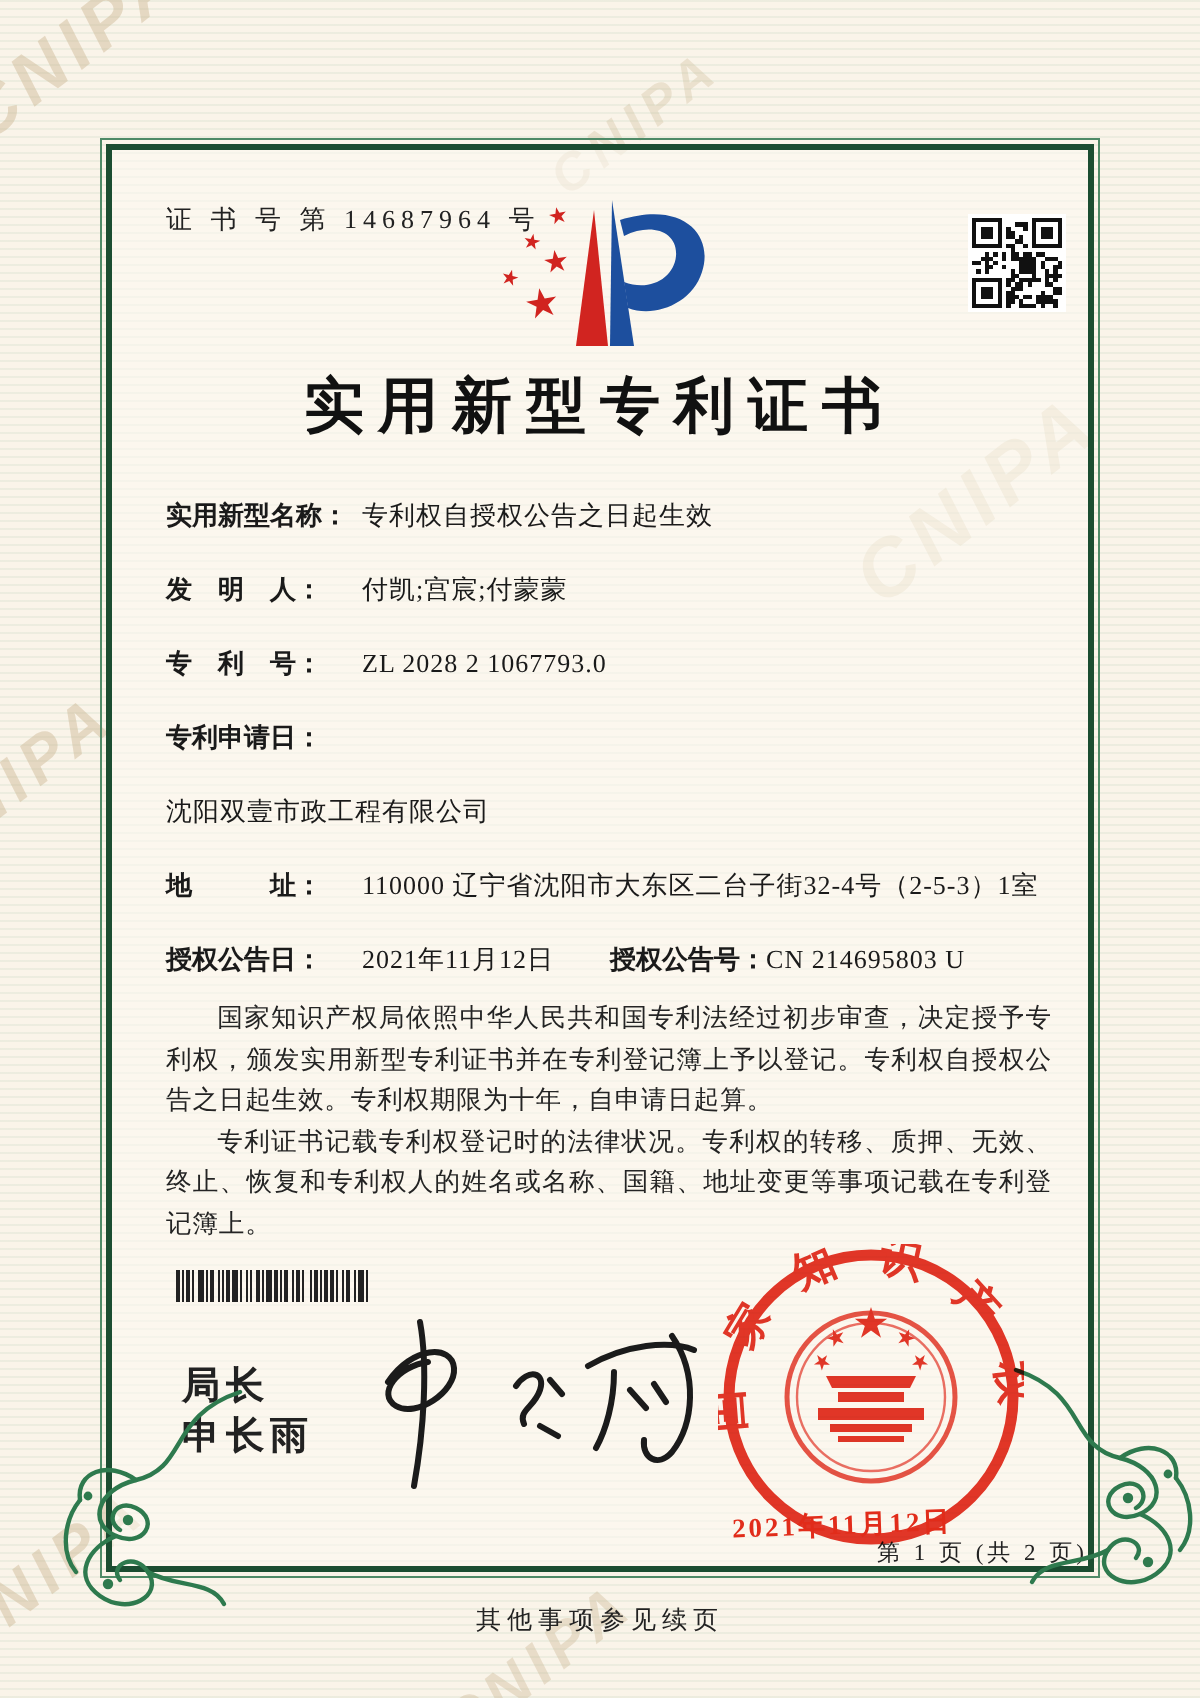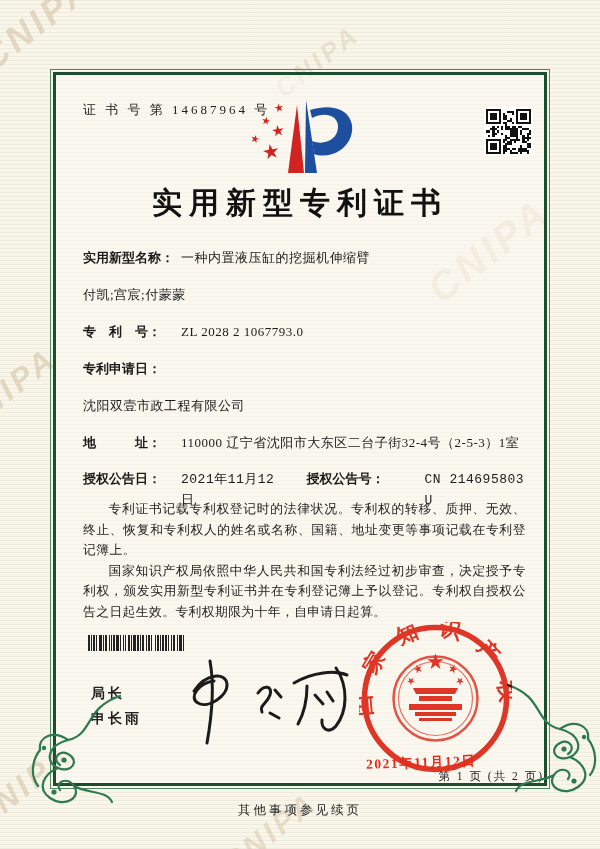--- a/index.html
+++ b/index.html
@@ -29,28 +29,28 @@
   .qr svg{display:block;width:45px;height:45px;}
   .title{
     position:absolute;left:0;top:108px;width:100%;text-align:center;
     font-size:30px;font-weight:bold;letter-spacing:7px;color:#111;
   }
   .fields{position:absolute;left:27px;top:172px;width:447px;font-size:13px;}
   .row{display:flex;margin-bottom:16px;line-height:21px;}
   .lbl{flex:0 0 98px;white-space:pre;font-weight:600;color:#1a1a1a;}
   .val{flex:1;letter-spacing:0.5px;color:#1a1a1a;}
   .grant{display:flex;}
-  .grant .pair{display:flex;font-family:Liberation Mono, monospace;}
-  .grant .pair.second{margin-left:28px;gap:40px;}
+  .grant .pair{display:flex;}
+  .grant .pair.second{margin-left:28px;}
   .paras{position:absolute;left:27px;top:424px;width:443px;font-size:12.8px;line-height:20.5px;
          text-align:justify;color:#242424;letter-spacing:0.4px;}
   .paras p{margin:0;text-indent:2em;}
   .barcode{position:absolute;left:32px;top:560px;width:152px;height:16px;}
   .officer{position:absolute;left:35px;top:606px;font-family:Liberation Sans, sans-serif;
-           font-weight:bold;font-size:14px;letter-spacing:3px;color:#222;line-height:25px;}
+           font-weight:bold;font-size:19px;letter-spacing:3px;color:#222;line-height:25px;}
   .sig{position:absolute;left:110px;top:578px;width:190px;height:95px;}
   .seal{position:absolute;left:303px;top:547px;width:153px;height:153px;opacity:0.93;
         mix-blend-mode:multiply;z-index:5;}
   .datestamp{position:absolute;left:310px;top:678px;width:160px;z-index:6;
              color:#e12c1a;font-weight:bold;font-size:13.5px;letter-spacing:1.5px;
              transform:rotate(-2deg);text-align:left;}
   .pageinfo{position:absolute;left:0;top:694px;width:100%;text-align:right;
             font-size:11.5px;letter-spacing:2px;color:#222;}
   .footnote{position:absolute;left:0;top:802px;width:100%;text-align:center;
             font-size:12.5px;letter-spacing:3px;color:#222;}
@@ -260,23 +260,24 @@
           <rect x="19" y="20" width="1" height="1"></rect>
         </g>
     </svg>
   </div>
 
   <div class="title">实用新型专利证书</div>
 
   <div class="fields">
     <div class="row">
       <span class="lbl">实用新型名称：</span>
-      <span class="val">一种内置液压缸的挖掘机伸缩臂</span>
-    </div>
-    <div class="row">
+      <span class="val">专利权自授权公告之日起生效</span>
+    </div>
+    <div class="row">
+      <span class="lbl">发　明　人：</span>
       <span class="val">付凯;宫宸;付蒙蒙</span>
     </div>
     <div class="row">
       <span class="lbl">专　利　号：</span>
       <span class="val">ZL 2028 2 1067793.0</span>
     </div>
     <div class="row">
       <span class="lbl">专利申请日：</span>
     </div>
     <div class="row">
@@ -292,22 +293,22 @@
         <span class="val">2021年11月12日</span>
       </span>
       <span class="pair second">
         <span class="lbl" style="flex-basis:auto;">授权公告号：</span>
         <span class="val">CN 214695803 U</span>
       </span>
     </div>
   </div>
 
   <div class="paras">
+    <p>国家知识产权局依照中华人民共和国专利法经过初步审查，决定授予专利权，颁发实用新型专利证书并在专利登记簿上予以登记。专利权自授权公告之日起生效。专利权期限为十年，自申请日起算。</p>
     <p>专利证书记载专利权登记时的法律状况。专利权的转移、质押、无效、终止、恢复和专利权人的姓名或名称、国籍、地址变更等事项记载在专利登记簿上。</p>
-    <p>国家知识产权局依照中华人民共和国专利法经过初步审查，决定授予专利权，颁发实用新型专利证书并在专利登记簿上予以登记。专利权自授权公告之日起生效。专利权期限为十年，自申请日起算。</p>
   </div>
 
   <svg class="barcode" viewBox="0 0 152 16" preserveAspectRatio="none">
     <g id="bars" fill="#222">
         <rect x="0" y="0" width="2" height="16"></rect>
         <rect x="3" y="0" width="1" height="16"></rect>
         <rect x="5" y="0" width="2" height="16"></rect>
         <rect x="8" y="0" width="1" height="16"></rect>
         <rect x="11" y="0" width="3" height="16"></rect>
         <rect x="15" y="0" width="1" height="16"></rect>

